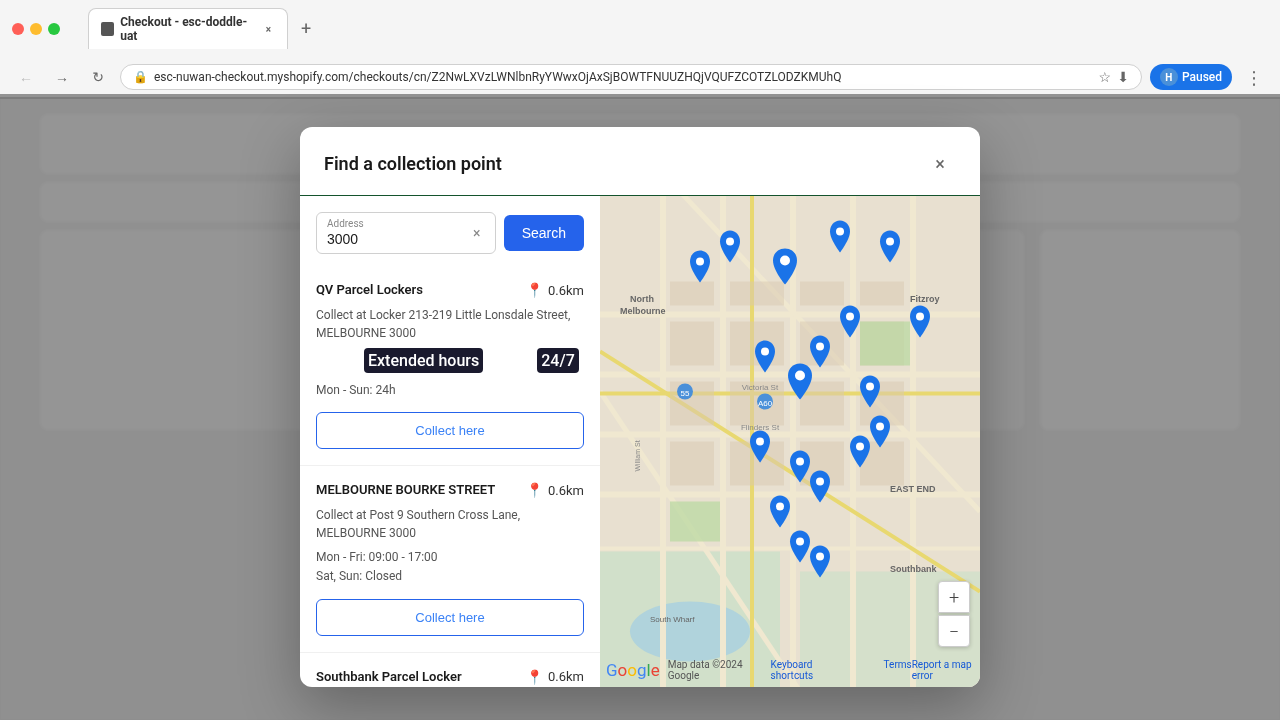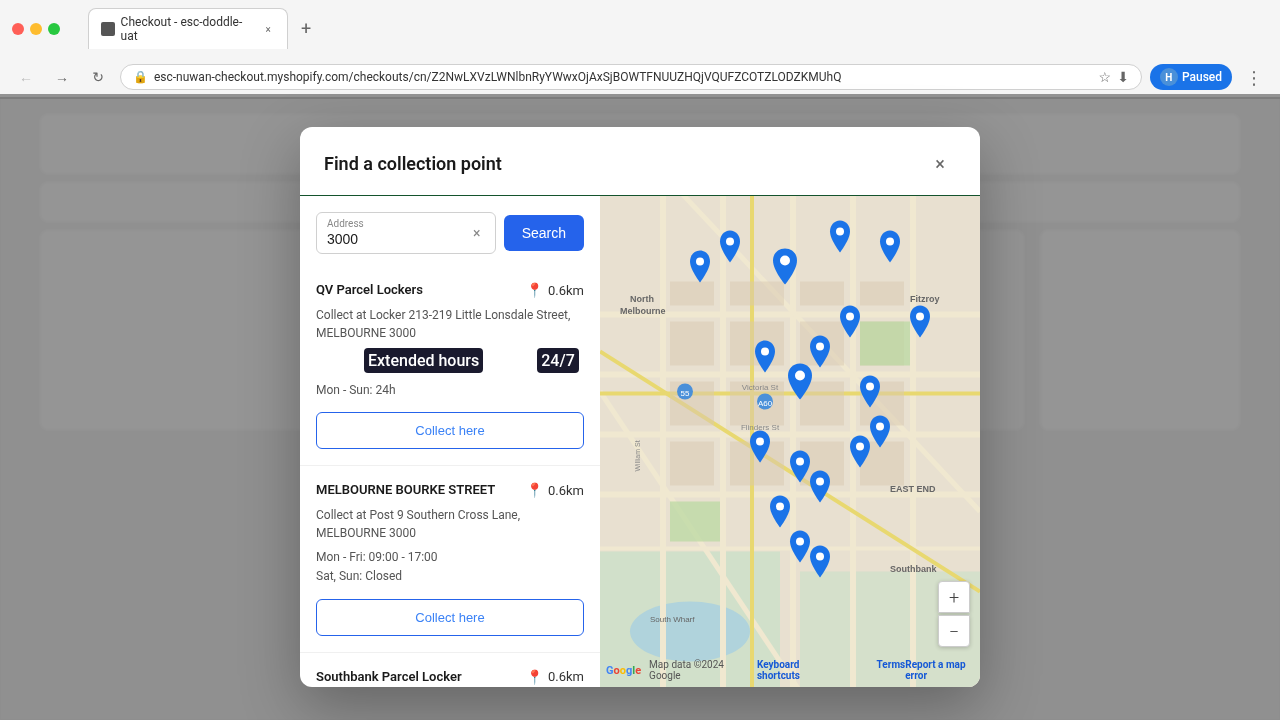--- a/index.html
+++ b/index.html
@@ -51,20 +51,21 @@
       align-items: center;
       gap: 6px;
       padding: 6px 12px;
       background: white;
       border-radius: 8px 8px 0 0;
       font-size: 12px;
       color: #333;
       border: 1px solid #d0d0d0;
       border-bottom: none;
       max-width: 200px;
+      font-weight: bold;
     }
     .tab-favicon {
       width: 14px;
       height: 14px;
       background: #555;
       border-radius: 2px;
     }
     .tab-close {
       width: 14px;
       height: 14px;
@@ -446,34 +447,33 @@
 
     .map-footer {
       position: absolute;
       bottom: 6px;
       left: 6px;
       display: flex;
       align-items: center;
       gap: 8px;
     }
     .google-logo {
-      font-size: 11px;
-      font-weight: 700;
+      font-size: 17px;
+      font-weight: 400;
       color: #555;
     }
     .google-logo span { color: #4285f4; }
     .map-attribution {
       font-size: 10px;
       color: #555;
     }
     .map-links {
       font-size: 10px;
       color: #1558d6;
       display: flex;
-      font-weight: bold;
     }
   </style>
 </head>
 <body>
 
 <div class="browser-chrome">
 
   <div class="browser-title-bar">
     <div class="traffic-lights">
       <div class="traffic-light tl-red"></div>

